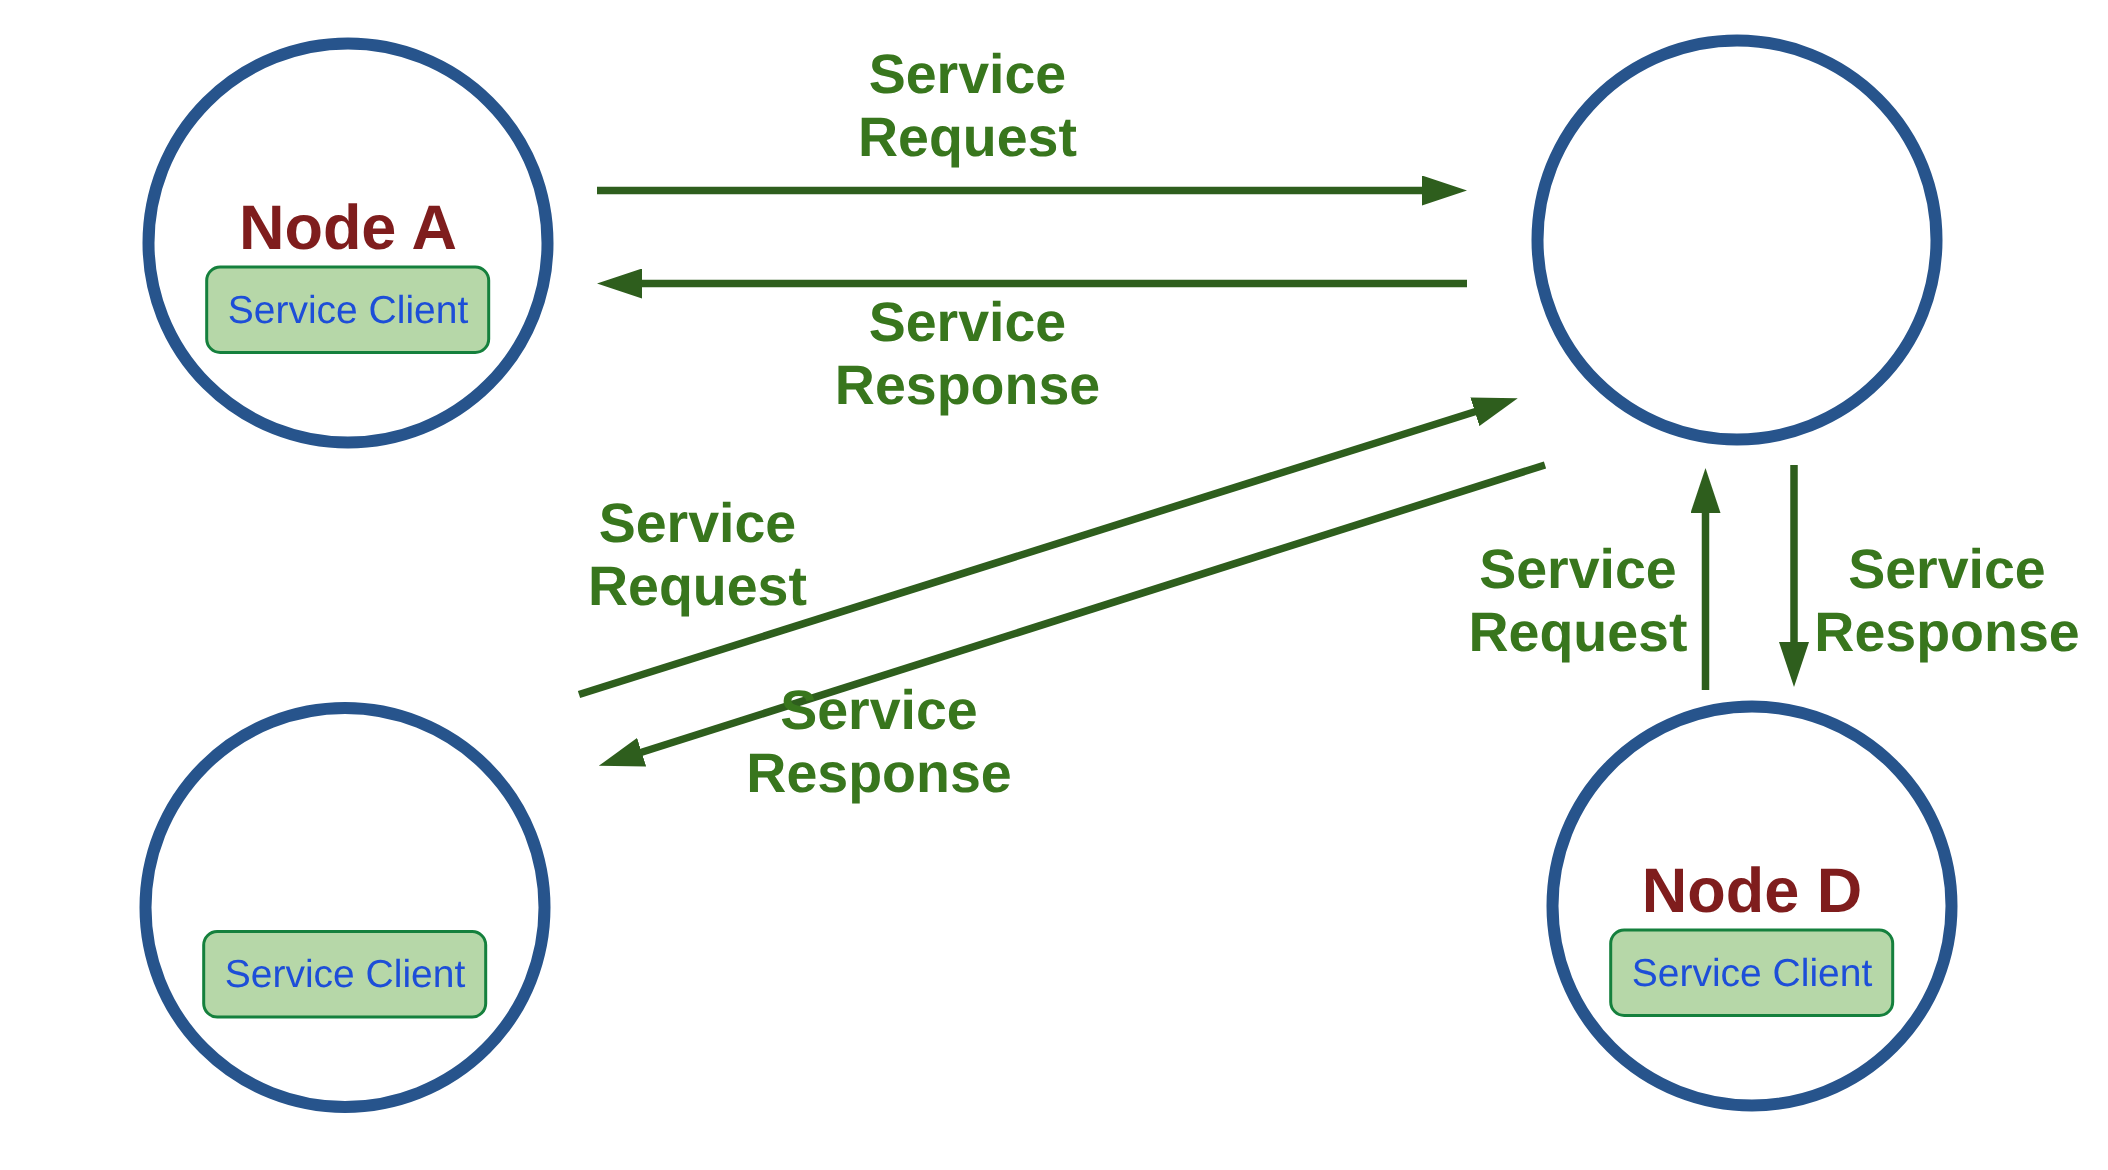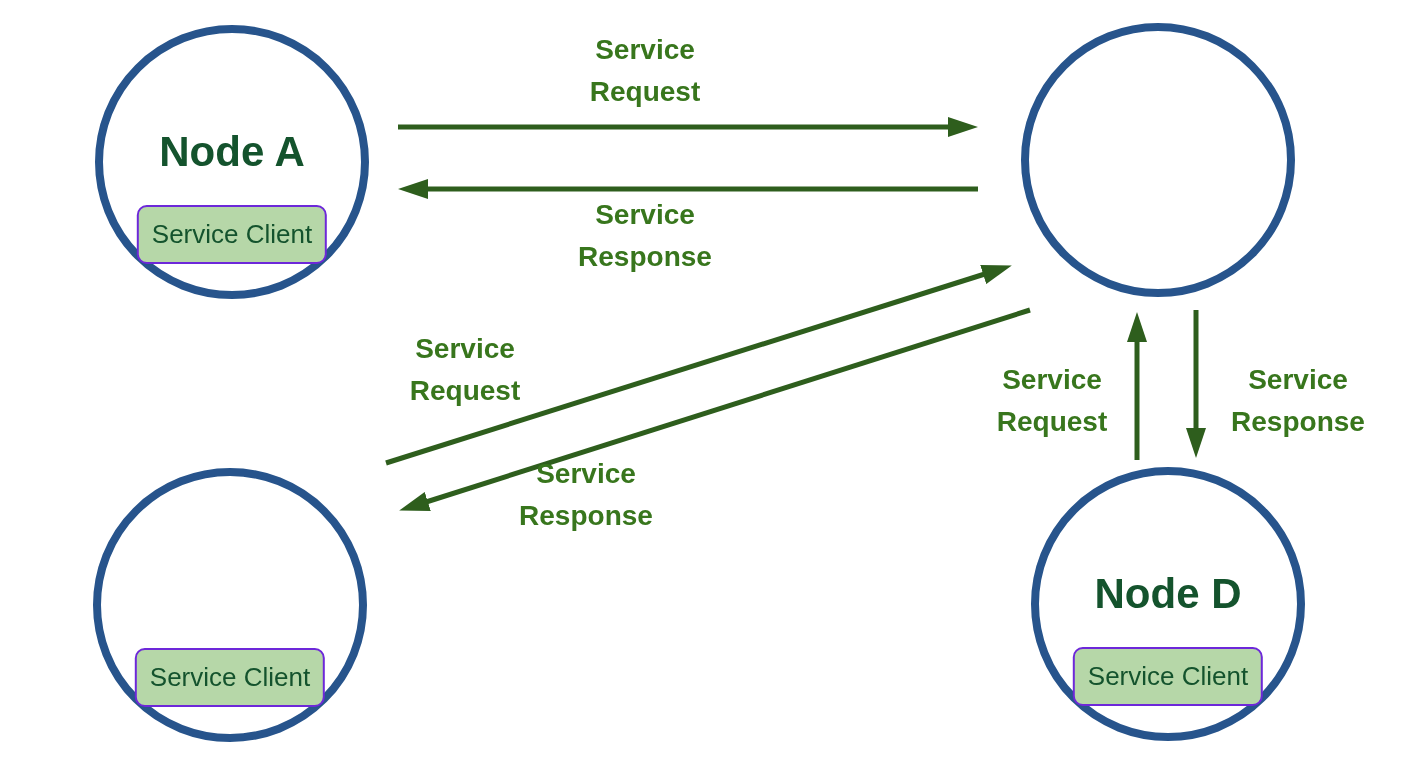--- a/index.html
+++ b/index.html
@@ -19,43 +19,43 @@
     border-radius:50%;
     background:#ffffff;
   }
   .node-title{
     position:absolute;
     top:96px;left:0;width:100%;
     text-align:center;
     font-weight:bold;
     font-size:42px;
     line-height:46px;
-    color:#14532d;
+    color:#7f1d1d;
   }
   .node-chip{
     position:absolute;
-    top:172px;left:50%;
+    top:144px;left:50%;
     transform:translateX(-50%);
     box-sizing:border-box;
     height:59px;
     line-height:55px;
     padding:0 13px;
     background:#b6d7a8;
-    border:2px solid #6d28d9;
+    border:2px solid #15803d;
     border-radius:10px;
     font-size:26px;
-    color:#14532d;
+    color:#1d4ed8;
     white-space:nowrap;
   }
   .arrow-label{
     position:absolute;
     width:300px;
     text-align:center;
     font-weight:bold;
-    font-size:28px;
+    font-size:37px;
     line-height:42px;
     color:#38761d;
     white-space:pre-line;
   }
   #node-a{left:95px;top:25px;}
   #node-b{left:1021px;top:23px;}
   #node-c{left:93px;top:468px;}
   #node-d{left:1031px;top:467px;text-decoration:underline;}
   #label-ab-request{left:495px;top:29px;}
   #label-ba-response{left:495px;top:194px;}

